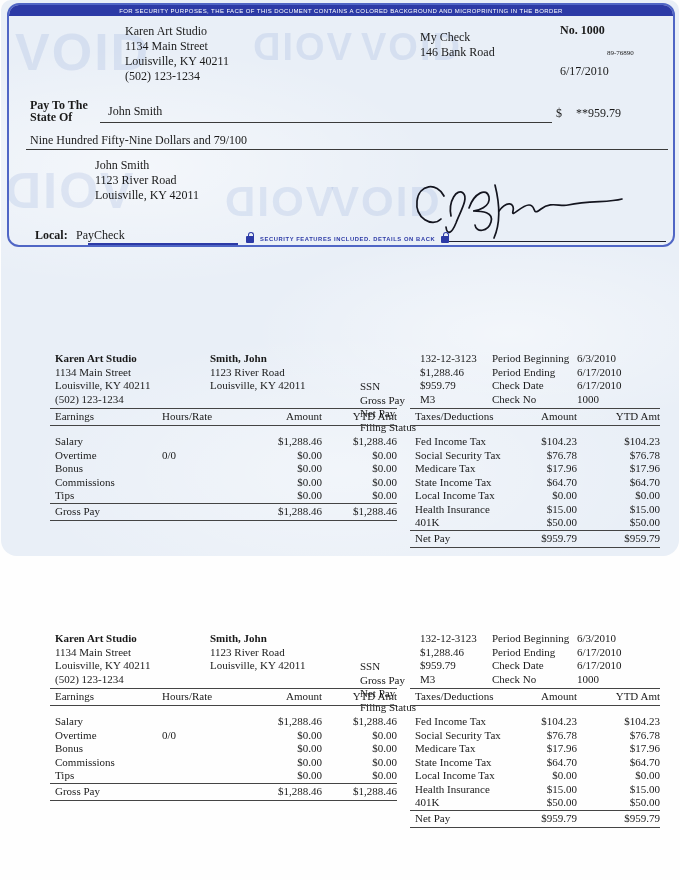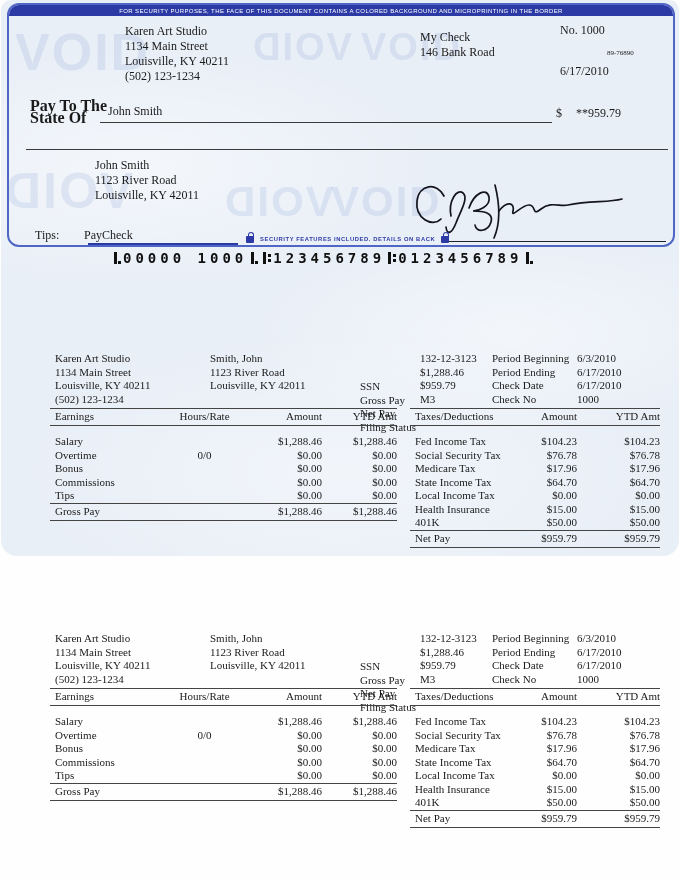--- a/index.html
+++ b/index.html
@@ -21,24 +21,24 @@
           display:flex;align-items:center;justify-content:center;}
   .banner span{color:#ffffff;font-family:"Liberation Sans","DejaVu Sans",sans-serif;
                font-size:6px;letter-spacing:.4px;white-space:nowrap;}
 
   
   .wm{position:absolute;font-family:"Liberation Sans",sans-serif;font-weight:bold;
       color:rgba(112,140,205,0.16);letter-spacing:2px;user-select:none;}
   .wm.mirror{transform:scaleX(-1);}
 
   .ck-text{position:absolute;font-size:12px;line-height:15px;}
-  .b{font-weight:normal;}
+  .b{font-weight:bold;}
   .small{font-size:7px;}
 
-  .payto{position:absolute;left:30px;top:100px;font-weight:bold;font-size:16px;line-height:11.5px;}
+  .payto{position:absolute;left:30px;top:100px;font-weight:bold;font-size:12px;line-height:11.5px;}
   .hline{position:absolute;height:1px;background:#3a3a3a;}
   .blue-line{position:absolute;height:2px;background:#2c3aa6;}
 
   
   .sec-row{position:absolute;left:246px;top:232px;display:flex;align-items:center;gap:6px;}
   .lock{position:relative;display:inline-block;width:8px;height:7px;background:#2c3aa6;
         border-radius:1px;margin-top:4px;}
   .lock::before{content:"";position:absolute;left:1.5px;top:-4px;width:4px;height:4px;
         border:1.3px solid #2c3aa6;border-bottom:none;border-radius:3px 3px 0 0;}
   .sec-row span.sec-txt{font-family:"Liberation Sans",sans-serif;font-size:5.8px;font-weight:bold;
@@ -63,21 +63,21 @@
   .kv-row .lbl{flex:0 0 60px;margin-top:28px;}
   .kv-row .lblw{flex:0 0 85px;}
 
   .tbl{position:absolute;}
   .row{display:flex;height:13.5px;align-items:baseline;}
   .t-head{height:16px;border-top:1px solid #444;border-bottom:1px solid #444;align-items:center;}
   .t-gap{height:9px;}
   .t-total{height:16px;border-top:1px solid #444;border-bottom:1px solid #444;align-items:center;}
   .earn{width:347px;}
   .earn .c1{flex:0 0 112px;padding-left:5px;box-sizing:border-box;}
-  .earn .c2{flex:0 0 85px;text-align:center;}
+  .earn .c2{flex:0 0 85px;}
   .earn .c3{flex:0 0 75px;text-align:right;}
   .earn .c4{flex:0 0 75px;text-align:right;}
   .ded{width:250px;}
   .ded .c1{flex:0 0 115px;padding-left:5px;box-sizing:border-box;}
   .ded .c2{flex:0 0 52px;text-align:right;}
   .ded .c3{flex:0 0 83px;text-align:right;}
 
   .sig{position:absolute;left:402px;top:176px;}
 </style>
 </head>
@@ -119,59 +119,50 @@
 
   <div class="payto">
     <div>Pay To The</div>
     <div>State Of</div>
   </div>
   <div class="ck-text" style="left:108px;top:104px;">John Smith</div>
   <div class="hline" style="left:100px;top:122px;width:452px;"></div>
   <div class="ck-text" style="left:556px;top:106px;">$</div>
   <div class="ck-text" style="left:576px;top:106px;">**959.79</div>
 
+  <div class="ck-text" style="left:30px;top:133px;">Nine Hundred Fifty-Nine Dollars and 79/100</div>
   <div class="hline" style="left:26px;top:149px;width:642px;"></div>
 
   <div class="ck-text" style="left:95px;top:158px;">
     <div>John Smith</div>
     <div>1123 River Road</div>
     <div>Louisville, KY 42011</div>
   </div>
 
   <svg class="sig" width="230" height="64" viewBox="0 0 230 64">
     <g fill="none" stroke="#14151f" stroke-width="1.7" stroke-linecap="round">
       <path d="M42,20 C35,6 17,8 15,25 C13,42 30,52 39,43"></path>
       <path d="M49,40 C46,25 55,12 61,17 C67,22 58,36 54,47 C50,57 45,60 44,51"></path>
       <path d="M67,32 C72,17 85,11 87,21 C89,31 75,35 71,35 C80,35 92,36 89,46 C86,56 74,57 73,49"></path>
       <path d="M93,9 C97,25 99,46 92,62"></path>
       <path d="M97,35 C105,24 113,27 111,35 C109,43 119,29 127,29 C135,29 129,41 139,33 C149,25 158,31 166,29 C188,24 206,27 220,23"></path>
     </g>
   </svg>
   <div class="hline" style="left:443px;top:241px;width:223px;background:#20222e;"></div>
 
-  <div class="ck-text b" style="left:35px;top:228px;">Tips:</div>
-  <div class="ck-text" style="left:84px;top:228px;">PayCheck</div>
+  <div class="ck-text b" style="left:35px;top:228px;">Local:</div>
+  <div class="ck-text" style="left:76px;top:228px;">PayCheck</div>
   <div class="blue-line" style="left:88px;top:243px;width:150px;"></div>
 
   <div class="sec-row">
     <span class="lock"></span>
     <span class="sec-txt">SECURITY FEATURES INCLUDED. DETAILS ON BACK</span>
     <span class="lock"></span>
   </div>
 
-  <div class="micr">
-    <span class="ms ms-onus"></span>
-    <span>00000 1000</span>
-    <span class="ms ms-onus"></span>
-    <span class="ms ms-transit"></span>
-    <span>123456789</span>
-    <span class="ms ms-transit"></span>
-    <span>0123456789</span>
-    <span class="ms ms-onus"></span>
-  </div>
 
   <div class="stub stub1">
     <div class="blk" style="left:55px;top:2px;">
       <div class="b">Karen Art Studio</div>
       <div>1134 Main Street</div>
       <div>Louisville, KY 40211</div>
       <div>(502) 123-1234</div>
     </div>
     <div class="blk" style="left:210px;top:2px;">
       <div class="b">Smith, John</div>

